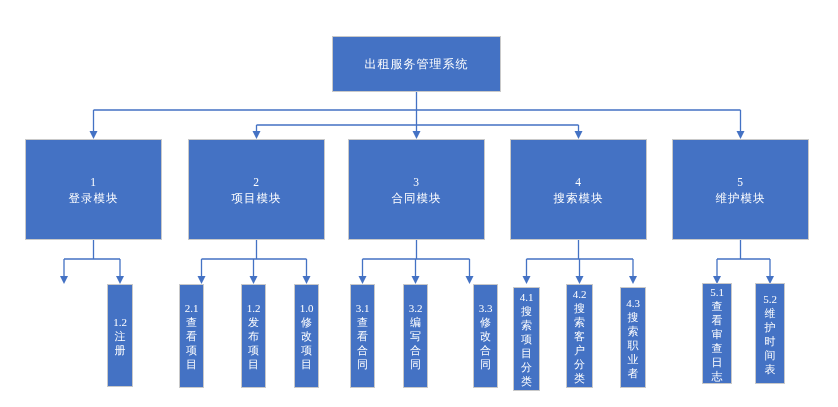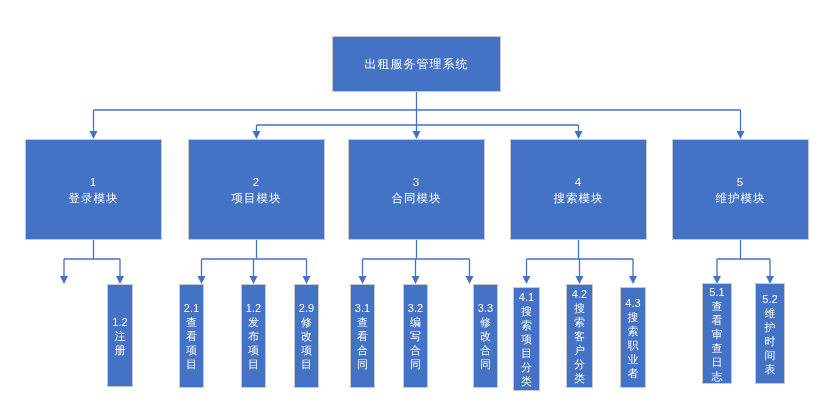--- a/index.html
+++ b/index.html
@@ -1,21 +1,21 @@
 <!DOCTYPE html>
 <html style="--node_fill: #4472C4; --node_border: #C9C9C9; --connector: #4472C4; --text: #FFFFFF; --background: #FFFFFF;"><head>
 <meta charset="utf-8">
 <style>
   html, body { margin: 0; padding: 0; background: #ffffff; }
   .stage {
     position: relative;
     width: 838px;
     height: 407px;
     background: var(--background, #ffffff);
-    font-family: Liberation Sans, sans-serif;
+    font-family: Liberation Serif, serif;
     overflow: hidden;
   }
   .connectors {
     position: absolute;
     left: 0; top: 0;
     pointer-events: none;
   }
   .connectors .line {
     stroke: var(--connector, #4472C4);
     stroke-width: 1.3;
@@ -106,21 +106,21 @@
       <div>目</div>
     </div>
   <div class="node child" style="left:241px; top:284px; width:25px; height:104px">
       <div>1.2</div>
       <div>发</div>
       <div>布</div>
       <div>项</div>
       <div>目</div>
     </div>
   <div class="node child" style="left:294px; top:284px; width:25px; height:104px">
-      <div>2.9</div>
+      <div>1.0</div>
       <div>修</div>
       <div>改</div>
       <div>项</div>
       <div>目</div>
     </div>
 
   <div class="node child" style="left:350px; top:284px; width:25px; height:104px">
       <div>3.1</div>
       <div>查</div>
       <div>看</div>

